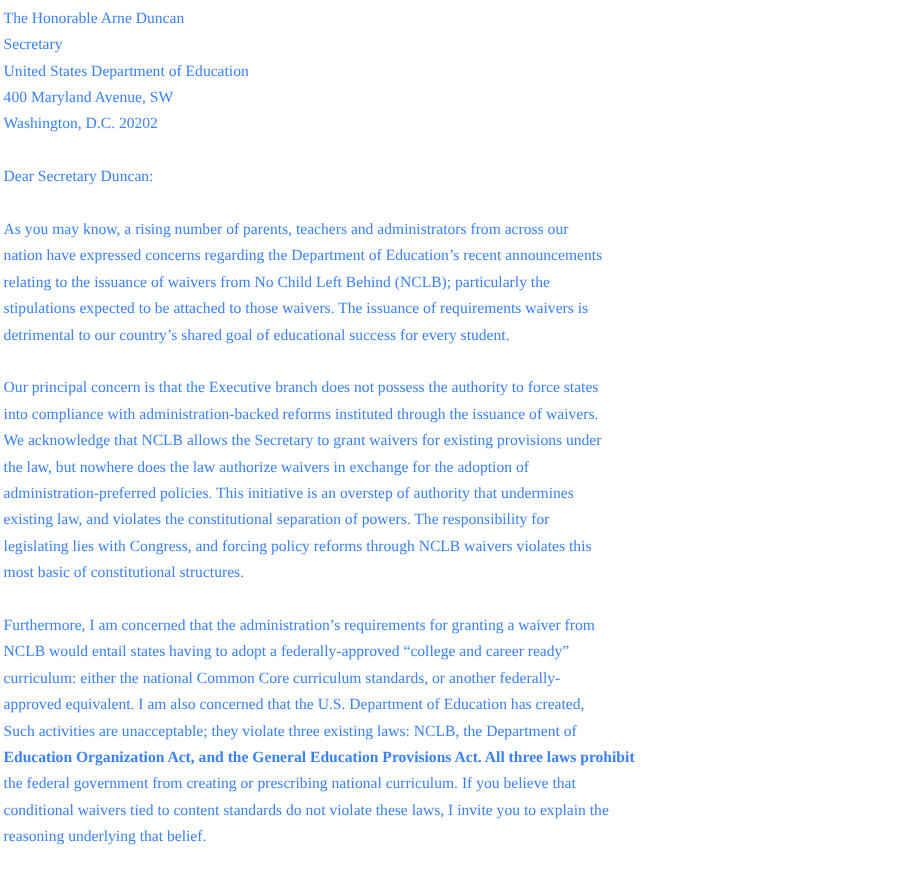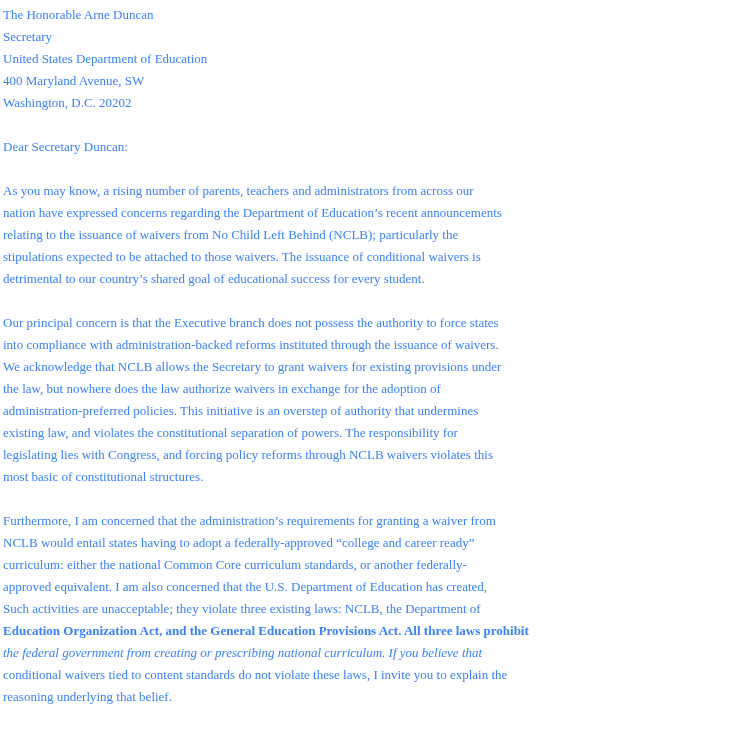--- a/index.html
+++ b/index.html
@@ -60,21 +60,21 @@
   <div class="block">
     <span class="line" style="display: block;">Dear Secretary Duncan:</span>
   </div>
 
   <div class="para-gap"></div>
 
   <div class="block">
     <span class="line" style="display: block;">As you may know, a rising number of parents, teachers and administrators from across our</span>
     <span class="line" style="display: block;">nation have expressed concerns regarding the Department of Education’s recent announcements</span>
     <span class="line" style="display: block;">relating to the issuance of waivers from No Child Left Behind (NCLB);  particularly the</span>
-    <span class="line" style="display: block;">stipulations expected to be attached to those waivers.  The issuance of conditional waivers is</span>
+    <span class="line" style="display: block;">stipulations expected to be attached to those waivers.  The issuance of requirements waivers is</span>
     <span class="line" style="display: block;">detrimental to our country’s shared goal of educational success for every student.</span>
   </div>
 
   <div class="para-gap"></div>
 
   <div class="block">
     <span class="line" style="display: block;">Our principal concern is that the Executive branch does not possess the authority to force states</span>
     <span class="line" style="display: block;">into compliance with administration-backed reforms instituted through the issuance of waivers.</span>
     <span class="line" style="display: block;">We acknowledge that NCLB allows the Secretary to grant waivers for existing provisions under</span>
     <span class="line" style="display: block;">the law, but nowhere does the law authorize waivers in exchange for the adoption of</span>
@@ -86,18 +86,18 @@
 
   <div class="para-gap"></div>
 
   <div class="block">
     <span class="line" style="display: block;">Furthermore, I am concerned that the administration’s requirements for granting a waiver from</span>
     <span class="line" style="display: block;">NCLB would entail states having to adopt a federally-approved “college and career ready”</span>
     <span class="line" style="display: block;">curriculum: either the national Common Core curriculum standards, or another federally-</span>
     <span class="line" style="display: block;">approved equivalent. I am also concerned that the U.S. Department of Education has created,</span>
     <span class="line" style="display: block;">Such activities are unacceptable; they violate three existing laws: NCLB, the Department of</span>
     <span class="line" style="display: block; font-weight: bold;">Education Organization Act, and the General Education Provisions Act.  All three laws prohibit</span>
-    <span class="line" style="display: block; font-style: italic;">the federal government from creating or prescribing national curriculum. If you believe that</span>
+    <span class="line" style="display: block;">the federal government from creating or prescribing national curriculum. If you believe that</span>
     <span class="line" style="display: block;">conditional waivers tied to content standards do not violate these laws, I invite you to explain the</span>
     <span class="line" style="display: block;">reasoning underlying that belief.</span>
   </div>
 
 </div>
 
 </body></html>

